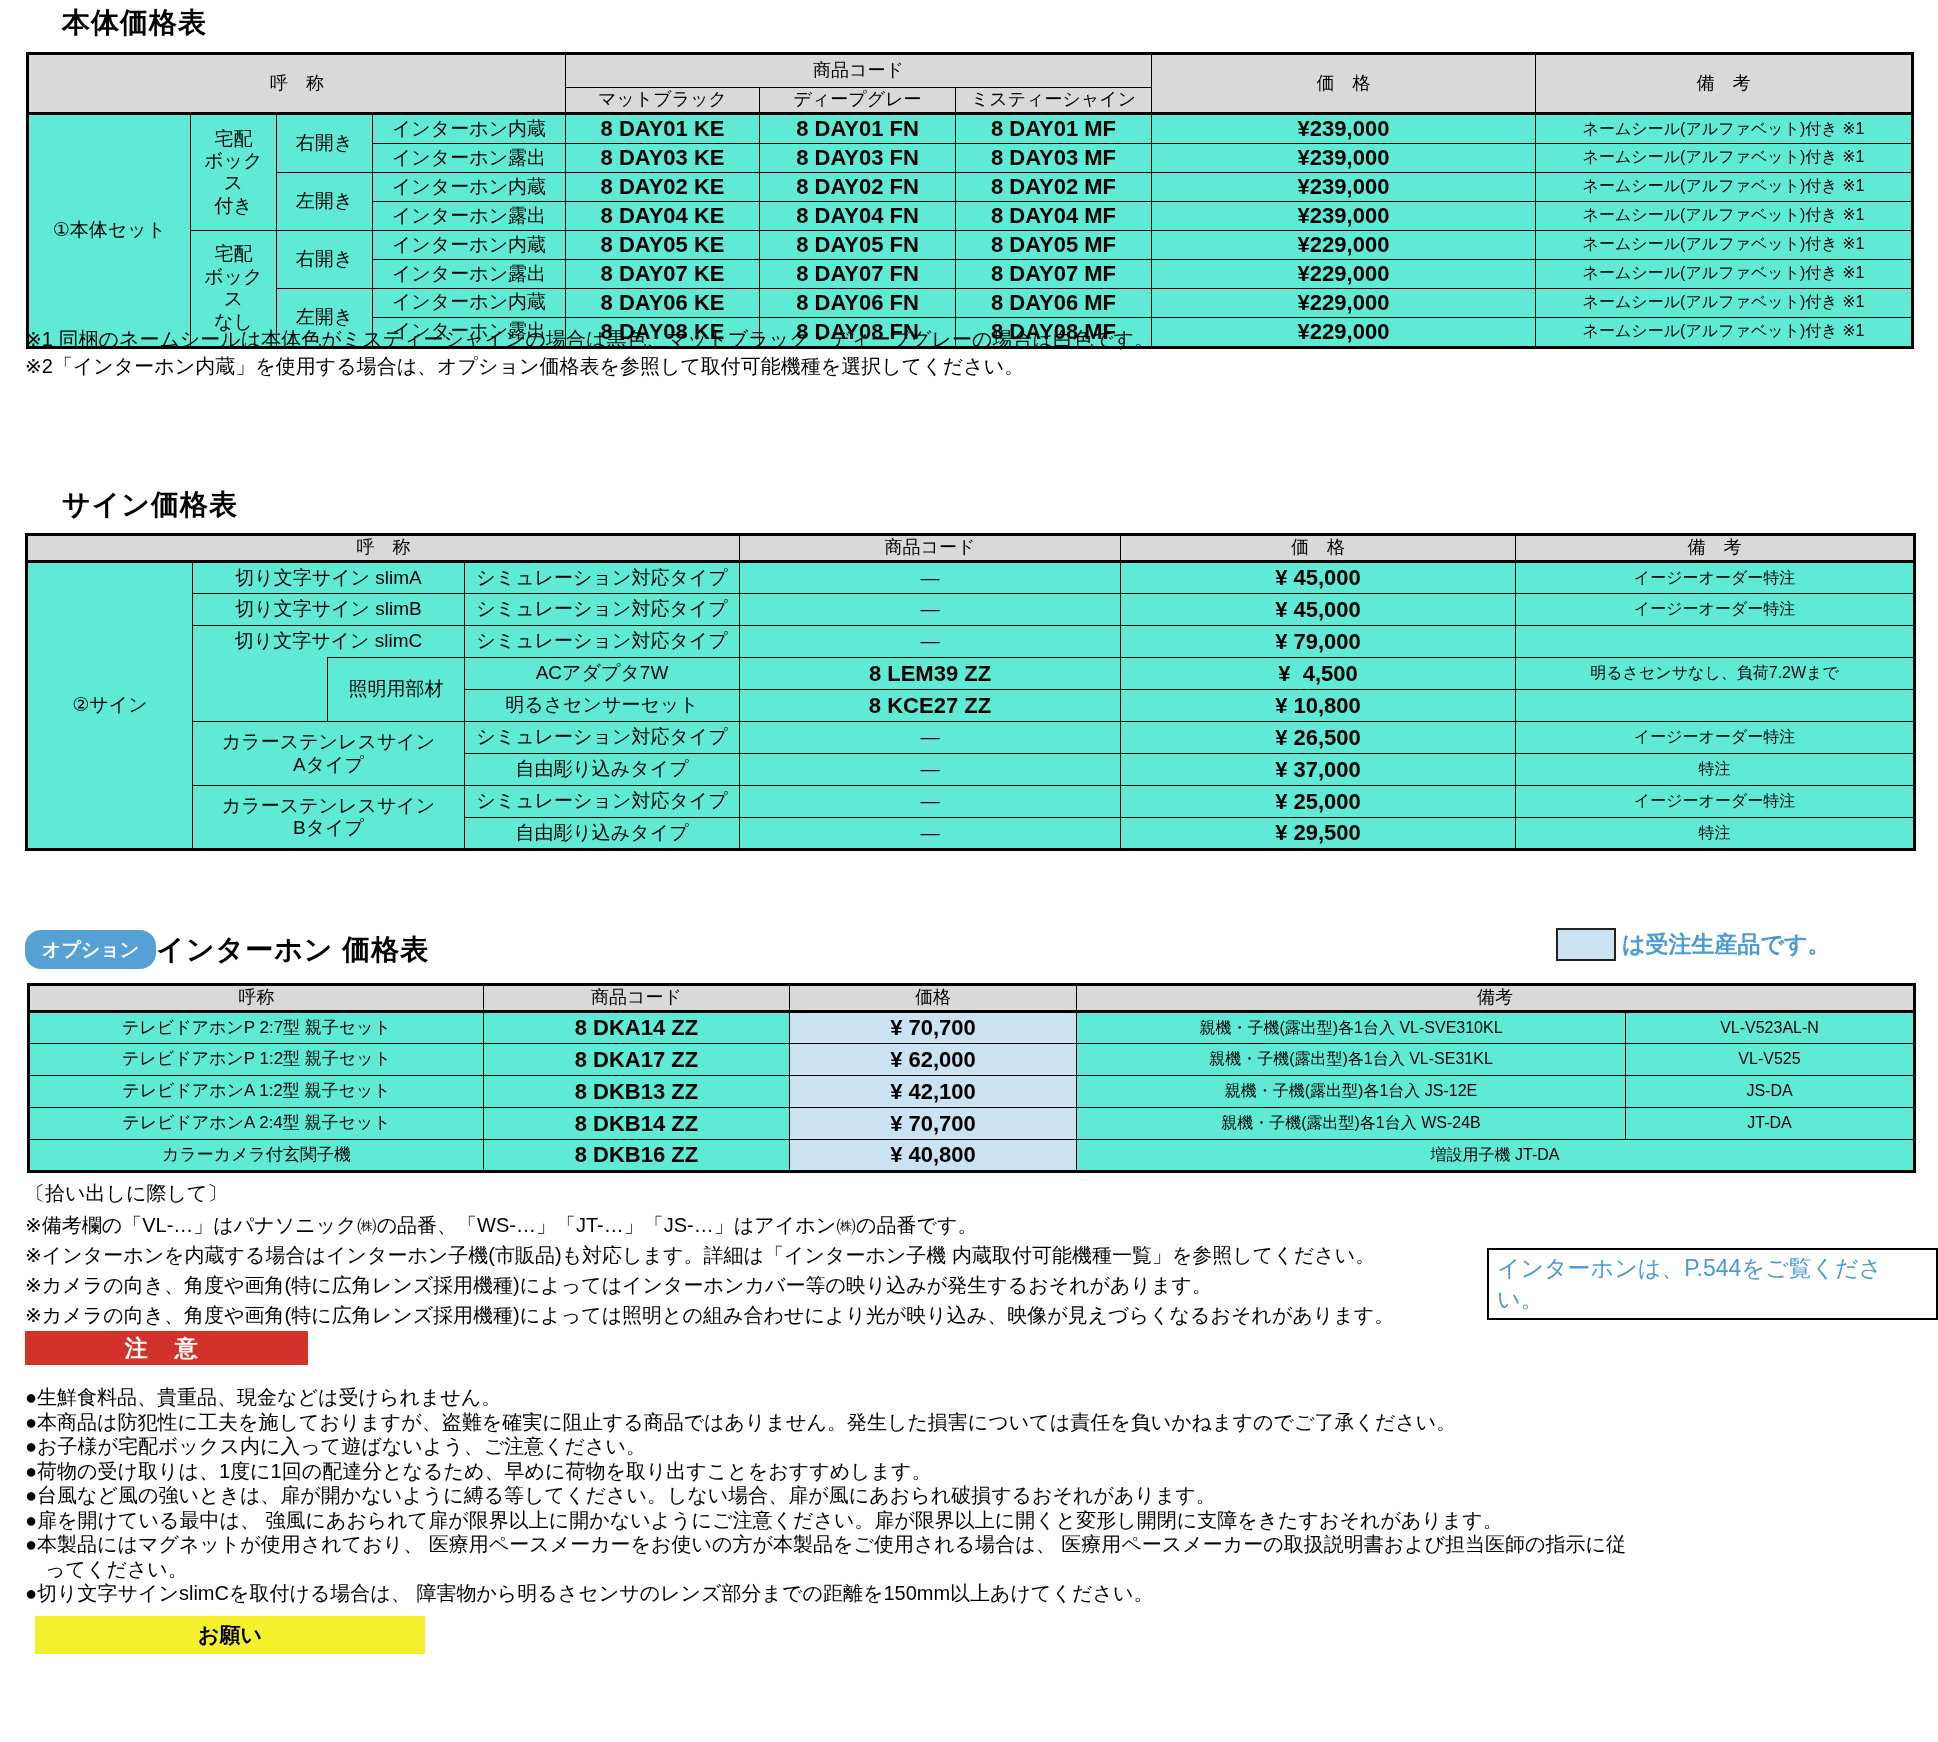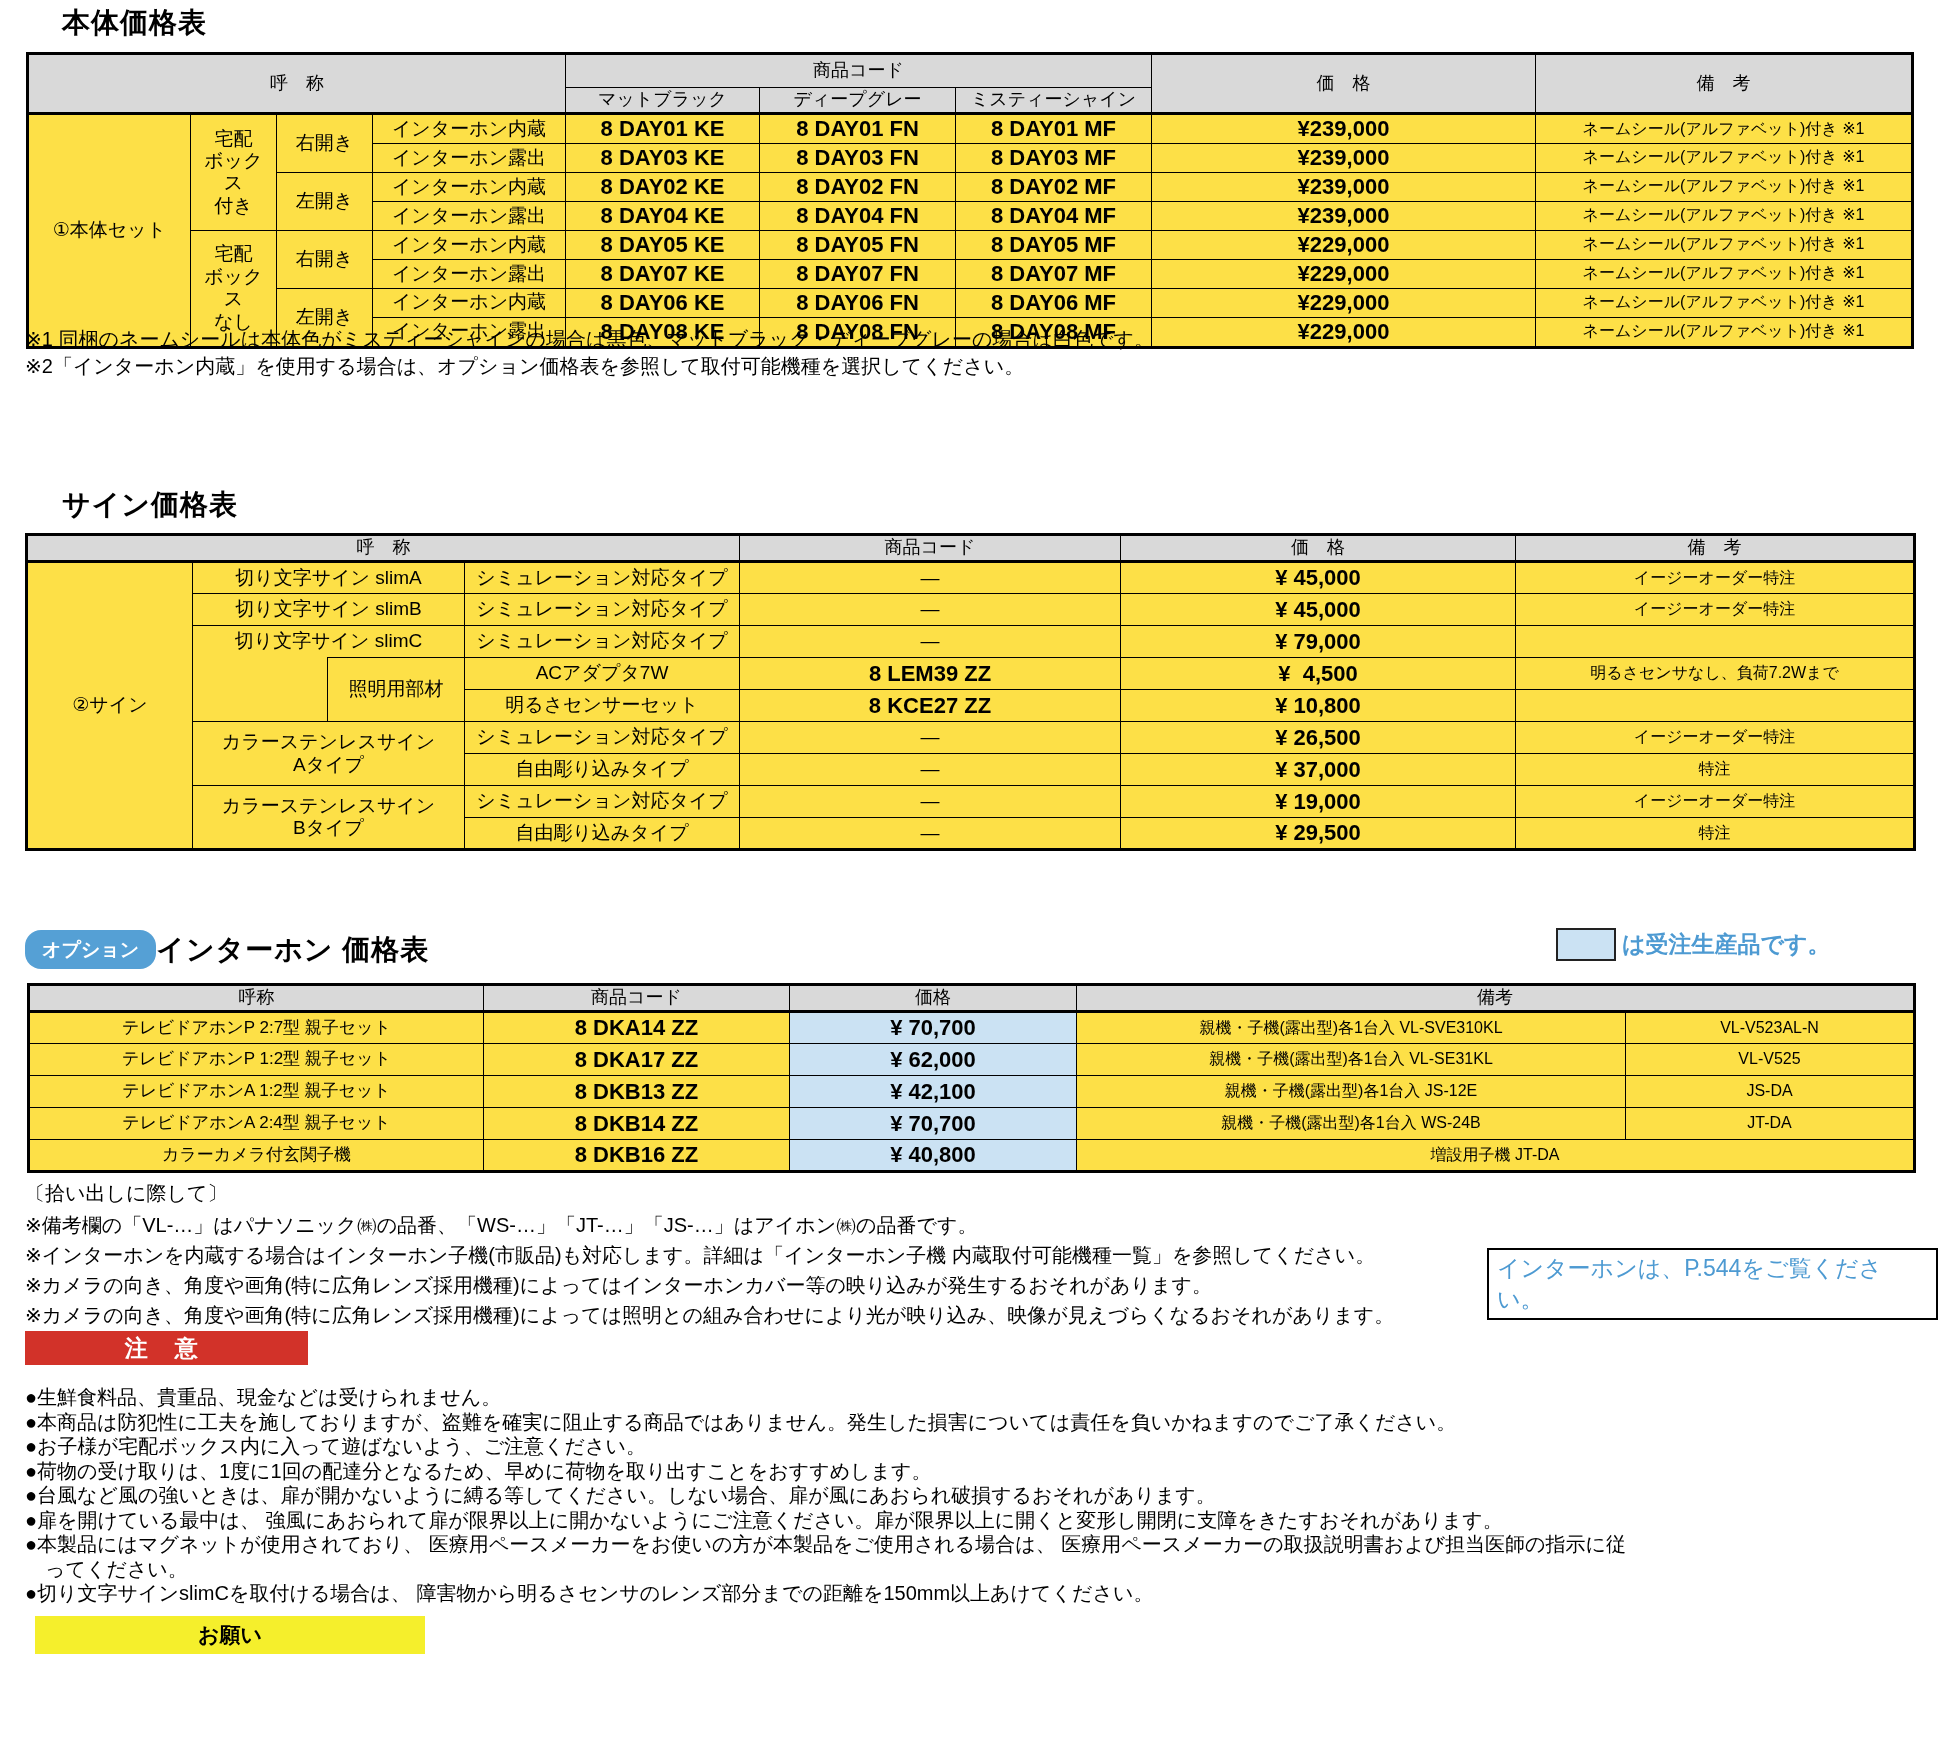--- a/index.html
+++ b/index.html
@@ -1,21 +1,21 @@
 <!DOCTYPE html>
 <html><head>
 <meta charset="utf-8">
 <style>
   html,body{margin:0;padding:0;background:#ffffff;}
   #page{position:relative;width:1938px;height:1742px;background:#ffffff;
         font-family:"Liberation Sans","DejaVu Sans",sans-serif;color:#000;}
   .abs{position:absolute;}
   .title{font-size:28px;font-weight:bold;letter-spacing:1px;margin-left:37px;}
   
-  table.tbl{border-collapse:collapse;table-layout:fixed;border:3px solid #000;background:#fde047;padding-left:12px;}
+  table.tbl{border-collapse:collapse;table-layout:fixed;border:3px solid #000;background:#5eead4;padding-left:12px;}
   table.tbl th,table.tbl td{border:1px solid #000;text-align:center;vertical-align:middle;
         padding:1px 4px;white-space:pre-wrap;line-height:1.18;overflow:hidden;}
   table.tbl th{background:#d9d9d9;font-size:18px;font-weight:normal;}
   table.tbl td{font-size:19px;}
   .hb{border-bottom:3px solid #000 !important;}
   .code{font-weight:bold;font-size:22px !important;}
   .price{font-weight:bold;font-size:22px !important;}
   .sm{font-size:16px !important;}
   .mid{font-size:17px !important;}
   .blue{background:#cbe2f3;}
@@ -225,21 +225,21 @@
           <td>自由彫り込みタイプ</td>
           <td>―</td>
           <td class="price">¥ 37,000</td>
           <td class="sm">特注</td>
         </tr>
         <tr>
           <td rowspan="2" colspan="2">カラーステンレスサイン
 Bタイプ</td>
           <td>シミュレーション対応タイプ</td>
           <td>―</td>
-          <td class="price">¥ 19,000</td>
+          <td class="price">¥ 25,000</td>
           <td class="sm">イージーオーダー特注</td>
         </tr>
         <tr>
           <td>自由彫り込みタイプ</td>
           <td>―</td>
           <td class="price">¥ 29,500</td>
           <td class="sm">特注</td>
         </tr>
       </tbody>
     </table>

